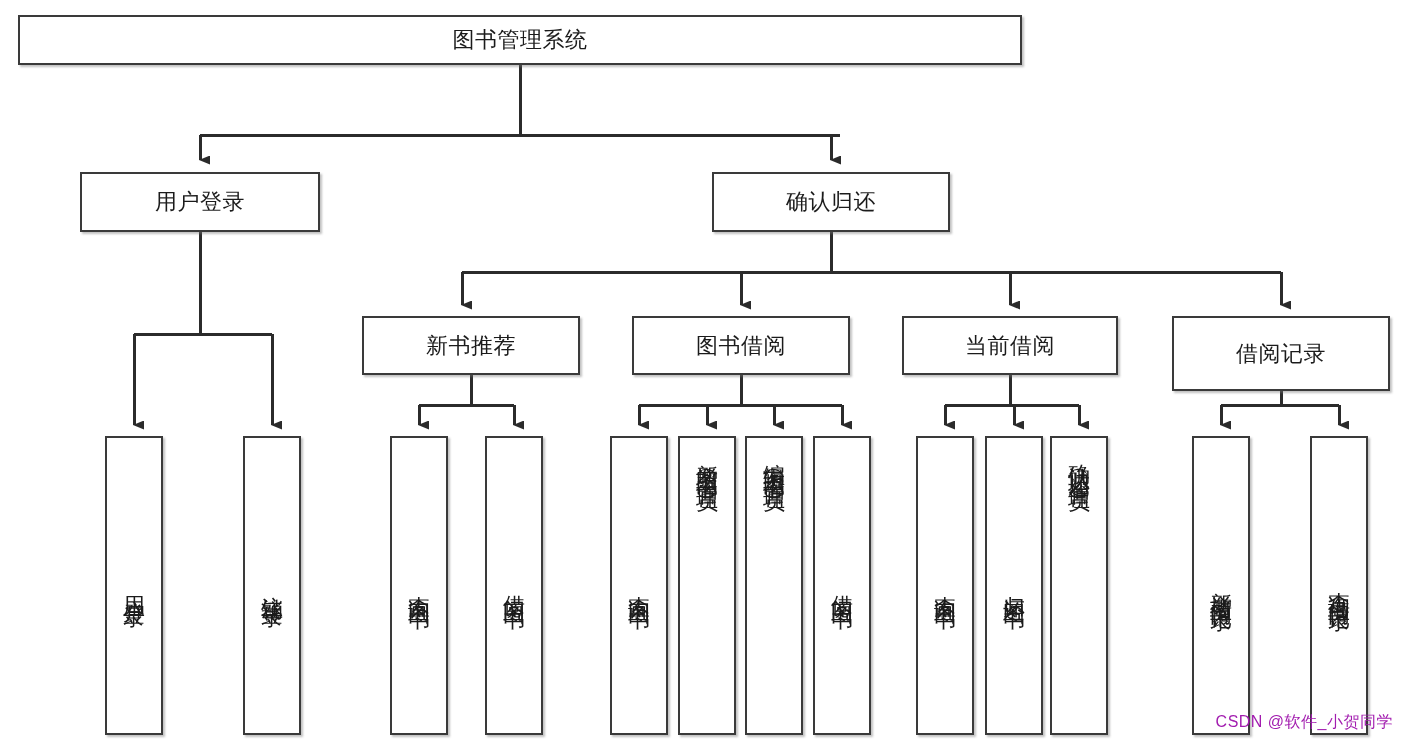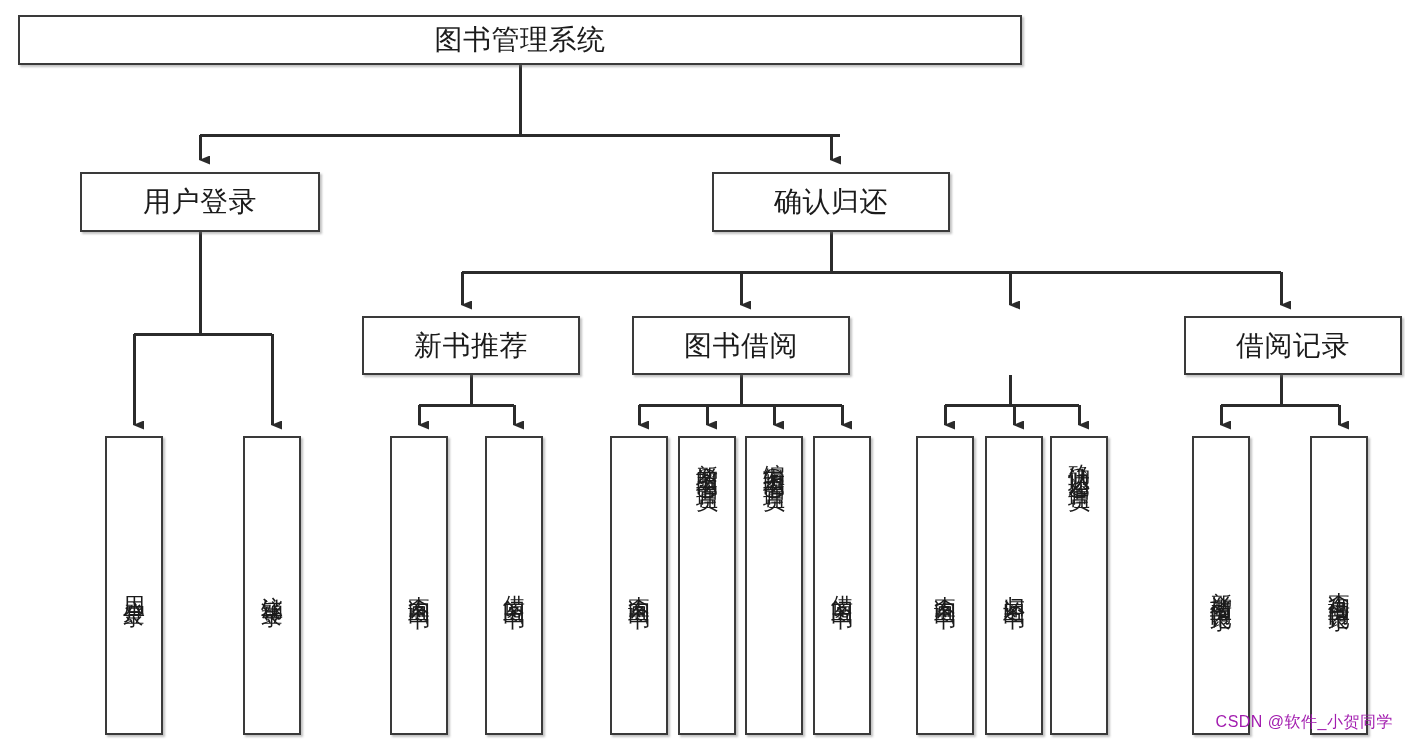--- a/index.html
+++ b/index.html
@@ -36,21 +36,21 @@
     justify-content: center;
     color: #1b1b1b;
   }
   .node-label {
     display: block;
     text-align: center;
     line-height: 1.18;
     letter-spacing: 0.5px;
   }
   .node.horizontal .node-label {
-    font-size: 28px;
+    font-size: 22px;
     writing-mode: horizontal-tb;
   }
   .node.vertical {
     align-items: flex-start;
     padding-top: 8px;
   }
   .node.vertical .node-label {
     writing-mode: vertical-rl;
     text-orientation: upright;
     font-size: 22px;
@@ -137,21 +137,24 @@
   <div class="node horizontal" style="left:712px; top:172px; width:238px; height:60px;">
     <span class="node-label">确认归还</span>
   </div>
 
   <div class="node horizontal" style="left:632px; top:316px; width:218px; height:59px;">
     <span class="node-label">图书借阅</span>
   </div>
   <div class="node horizontal" style="left:362px; top:316px; width:218px; height:59px;">
     <span class="node-label">新书推荐</span>
   </div>
-  <div class="node horizontal" style="left:1172px; top:316px; width:218px; height:59px;margin-left:12px;">
+  <div class="node horizontal" style="left:902px; top:316px; width:216px; height:59px;">
+    <span class="node-label">当前借阅</span>
+  </div>
+  <div class="node horizontal" style="left:1172px; top:316px; width:218px; height:75px;">
     <span class="node-label">借阅记录</span>
   </div>
 
   <div class="node vertical centered" style="left:105px; top:436px; width:58px; height:299px;">
     <span class="node-label">用户登录</span>
   </div>
   <div class="node vertical centered" style="left:243px; top:436px; width:58px; height:299px;">
     <span class="node-label">注销登录</span>
   </div>
 

